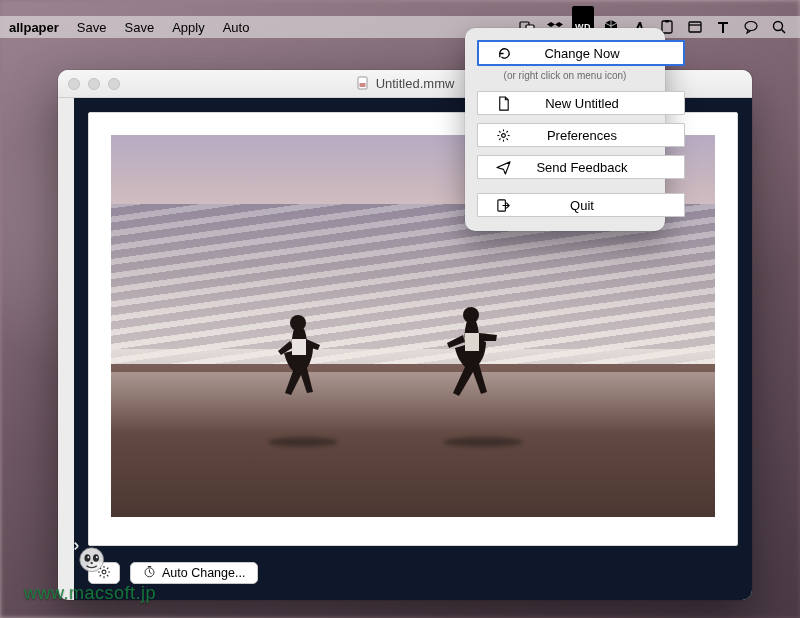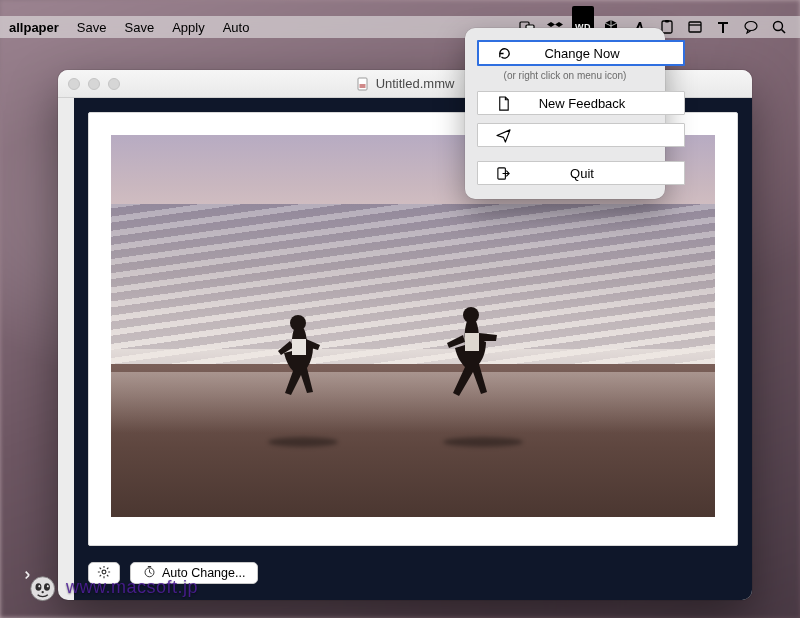--- a/index.html
+++ b/index.html
@@ -50,21 +50,21 @@
       overflow: hidden;
       z-index: 5;
     }
     .titlebar {
       height: 28px; background: linear-gradient(#f6f6f6,#e9e9e9);
       border-bottom: 1px solid #d0d0d0;
       display: flex; align-items: center; position: relative;
     }
     .traffic { position: absolute; left: 10px; top: 8px; display: flex; gap: 8px; }
     .tl { width: 12px; height: 12px; border-radius: 50%; background: #d6d6d6; border: 0.5px solid #c4c4c4; }
-    .title-center { margin: 0 auto; display: flex; align-items: center; gap: 6px; color: #4a4a4a; font-size: 13px; }
+    .title-center { margin: 0 auto; display: flex; gap: 6px; color: #4a4a4a; font-size: 13px; }
     .title-center .doc-icon svg { width: 14px; height: 14px; display:block; }
     .window-body {
       position: absolute; inset: 28px 0 0 0;
       background: #0f172a;
       margin-left: 16px;
     }
     .canvas {
       position: absolute; left: 14px; right: 14px; top: 14px; bottom: 54px;
       background: #fff;
       border: 1px solid #d9d9d9;
@@ -135,24 +135,25 @@
       padding: 11px;
     }
     .pop-btn.selected { border: 2.5px solid #2f6fe0; }
     .pop-btn .picon { width: 28px; display:flex; align-items:center; justify-content:center; }
     .pop-btn .picon svg { width: 15px; height: 15px; }
     .pop-btn .plabel { flex:1; text-align:center; padding-right: 26px; }
     .pop-hint { text-align:center; font-size: 10px; color:#6b6b6b; margin: -4px 0 10px; }
     .pop-gap { height: 6px; }
     
     .watermark {
-      position:absolute; left: 24px; bottom: 14px; color: #4c1d95;
+      position:absolute; left: 24px; bottom: 14px; color: #15803d;
       font-size: 18px; letter-spacing: 0.5px; text-shadow: 0 1px 2px rgba(0,0,0,0.5);
       display:flex; align-items:center; gap:8px; z-index: 30;
       opacity: 0.9;
+      flex-direction: column;
     }
     .watermark .logo-circle { width:34px; height:34px; position:relative; }
     .watermark .logo-circle svg { width:100%; height:100%; }
   </style>
 </head>
 <body>
 
 <div class="desktop-bg"></div>
 
 <div class="menubar">
@@ -320,28 +321,47 @@
   </div>
   <div class="pop-hint">(or right click on menu icon)</div>
 
   <div class="pop-btn">
     <span class="picon">
       <svg viewBox="0 0 16 16">
           <path d="M4 1h6l3 3v11H4V1z" fill="none" stroke="#000" stroke-width="1.2"></path>
           <path d="M10 1v3h3" fill="none" stroke="#000" stroke-width="1.2"></path>
         </svg>
     </span>
-    <span class="plabel">New Feedback</span>
+    <span class="plabel">New Untitled</span>
   </div>
   <div class="pop-btn">
     <span class="picon">
       <svg viewBox="0 0 16 16">
+          <circle cx="8" cy="8" r="2" fill="none" stroke="#000" stroke-width="1.2"></circle>
+          <g stroke="#000" stroke-width="1.2">
+            <line x1="8" y1="1.5" x2="8" y2="3.5"></line>
+            <line x1="8" y1="12.5" x2="8" y2="14.5"></line>
+            <line x1="1.5" y1="8" x2="3.5" y2="8"></line>
+            <line x1="12.5" y1="8" x2="14.5" y2="8"></line>
+            <line x1="3.4" y1="3.4" x2="4.8" y2="4.8"></line>
+            <line x1="11.2" y1="11.2" x2="12.6" y2="12.6"></line>
+            <line x1="3.4" y1="12.6" x2="4.8" y2="11.2"></line>
+            <line x1="11.2" y1="4.8" x2="12.6" y2="3.4"></line>
+          </g>
+        </svg>
+    </span>
+    <span class="plabel">Preferences</span>
+  </div>
+  <div class="pop-btn">
+    <span class="picon">
+      <svg viewBox="0 0 16 16">
           <path d="M1 8l14-6-5 13-2-5-7-2z" fill="none" stroke="#000" stroke-width="1.2" stroke-linejoin="round"></path>
         </svg>
     </span>
+    <span class="plabel">Send Feedback</span>
   </div>
   <div class="pop-gap"></div>
   <div class="pop-btn" style="margin-bottom:0;">
     <span class="picon">
       <svg viewBox="0 0 16 16">
           <rect x="2" y="2" width="8" height="12" rx="1" fill="none" stroke="#000" stroke-width="1.2"></rect>
           <path d="M7 8h7M11 5l3 3-3 3" fill="none" stroke="#000" stroke-width="1.2"></path>
         </svg>
     </span>
     <span class="plabel">Quit</span>

